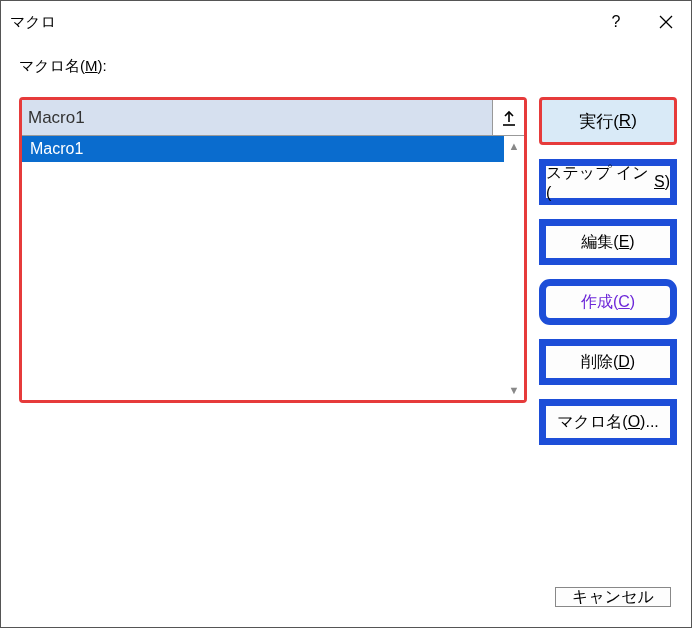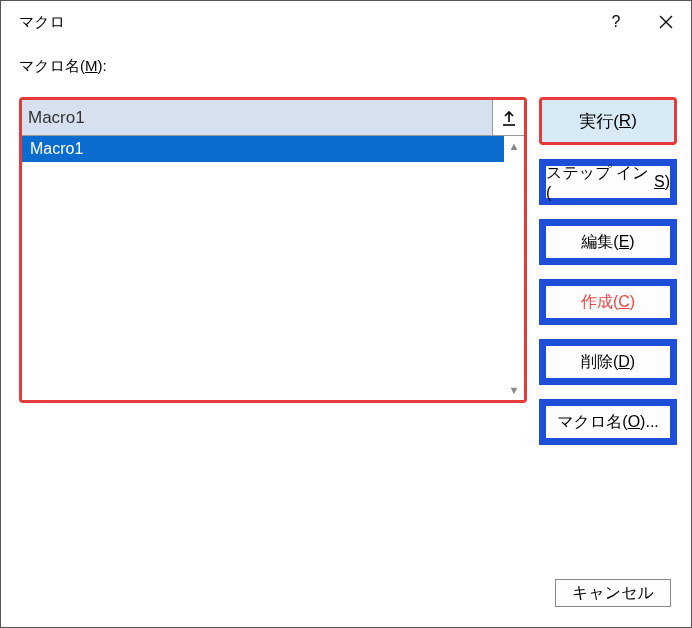--- a/index.html
+++ b/index.html
@@ -15,21 +15,21 @@
   width: 692px;
   height: 628px;
   border: 1px solid #555;
   background: #fff;
   position: relative;
 }
 .titlebar {
   height: 42px;
   display: flex;
   align-items: center;
-  padding: 0 0 0 18px;
+  padding: 0 0 0 9px;
   font-size: 15px;
 }
 .titlebar .title { flex: 1; }
 .titlebar-btn {
   width: 50px;
   height: 42px;
   display: flex;
   align-items: center;
   justify-content: center;
   font-size: 16px;
@@ -121,21 +121,21 @@
 }
 .right-btn.primary {
   border: 3px solid #e63b3b;
   border-radius: 4px;
   background: #d9eaf7;
   height: 48px;
   font-size: 17px;
   justify-content: center;
 }
 .right-btn .hint { text-decoration: underline; }
-.right-btn.disabled { color: #ef4444; }
+.right-btn.disabled { color: #6d28d9; border-radius: 11px; }
 .lower {
   margin-top: 38px;
 }
 .store-row {
   display: flex;
   align-items: center;
   gap: 18px;
   margin-bottom: 14px;
 }
 .store-label { font-size: 15px; }
@@ -161,21 +161,21 @@
   color: #555;
 }
 .desc-label { font-size: 15px; }
 .cancel-row {
   position: absolute;
   right: 20px;
   bottom: 20px;
 }
 .cancel-btn {
   width: 116px;
-  height: 28px;
+  height: 20px;
   border: 1px solid #888;
   background: #fdfdfd;
   font-size: 16px;
   display: flex;
   align-items: center;
   justify-content: center;
 }
 </style>
 </head>
 <body>

